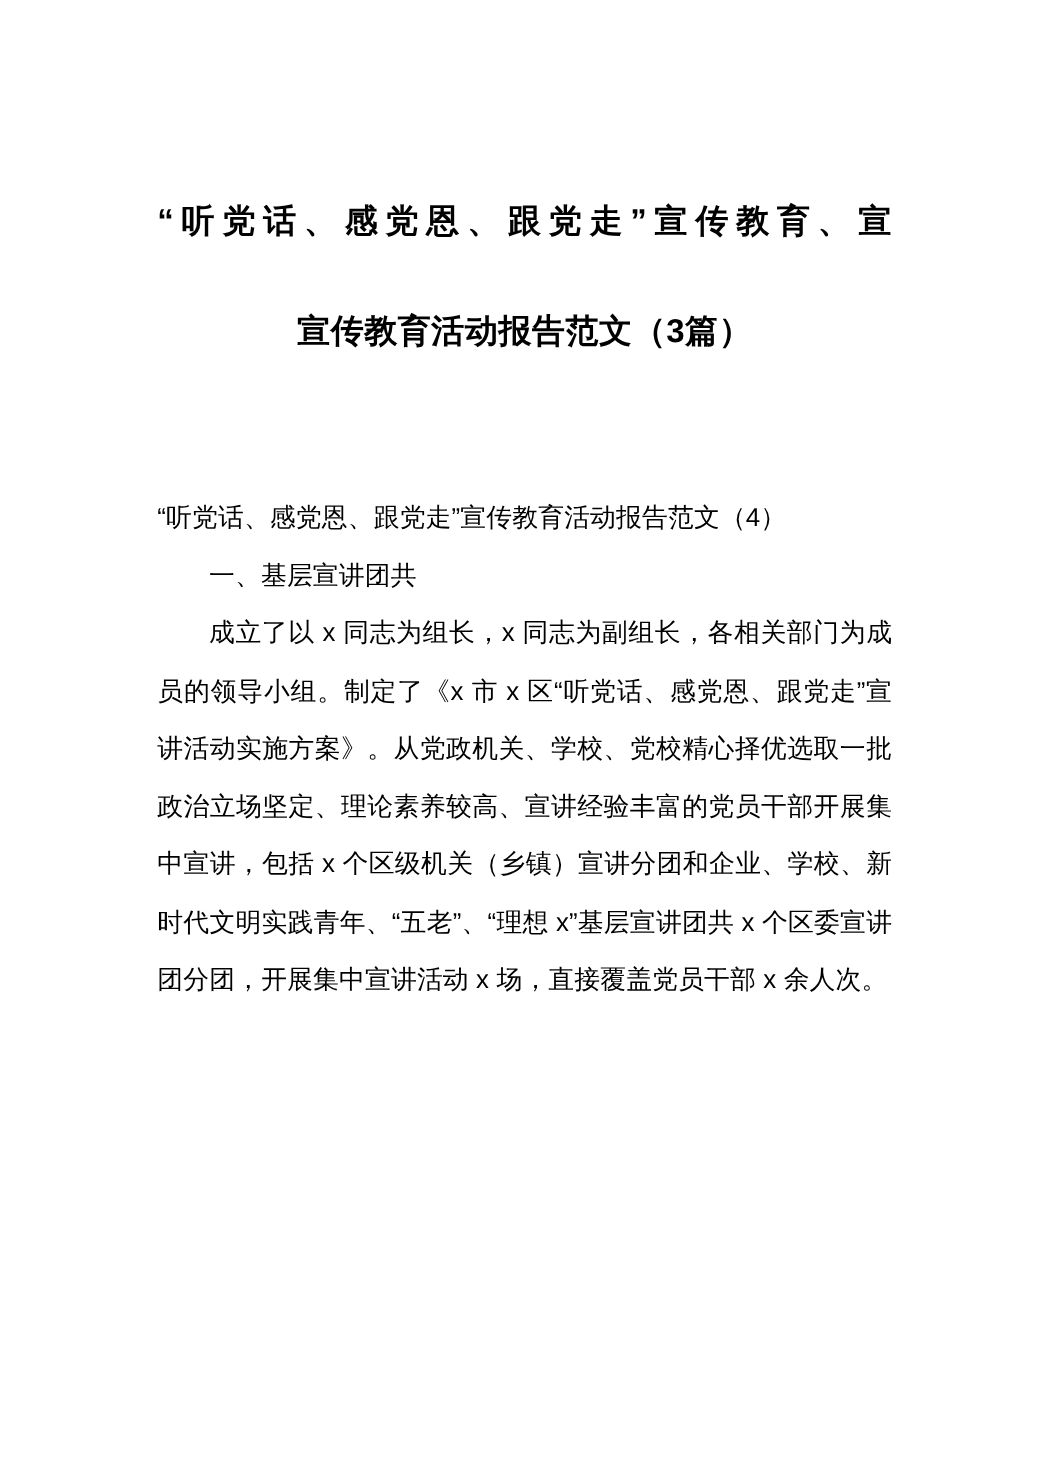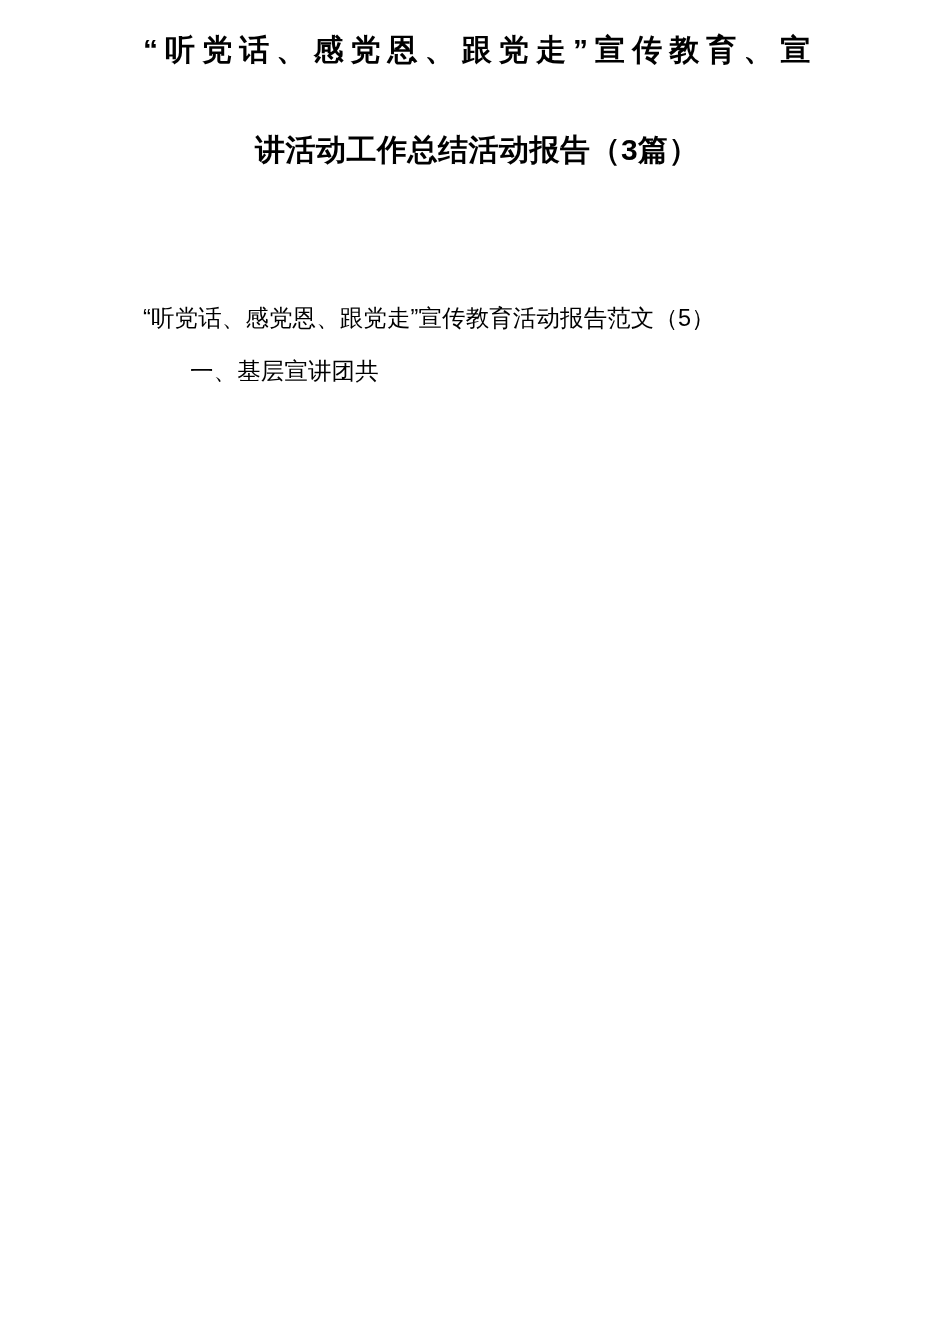--- a/index.html
+++ b/index.html
@@ -33,20 +33,21 @@
 
   
   .doc-title {
     font-size: 30px;
     font-weight: 700;
     line-height: 100px;
     letter-spacing: 0.5px;
     text-align: justify;
     text-align-last: justify;
     margin: 0;
+    padding-top: 152px;
     word-break: break-all;
   }
 
   .doc-title .title-line-2 {
     display: block;
     text-align: center;
     text-align-last: center;
     letter-spacing: 0.5px;
   }
 
@@ -73,25 +74,26 @@
     text-indent: 2em;
   }
 </style>
 </head>
 <body>
 
 <div class="page">
 
   <div class="doc-body">
 
-    <h1 class="doc-title"><span>“听党话、感党恩、跟党走”宣传教育、宣</span><span class="title-line-2">讲活动工作总结活动报告（3篇）</span></h1>
+    <h1 class="doc-title"><span>“听党话、感党恩、跟党走”宣传教育、宣</span><span class="title-line-2">宣传教育活动报告范文（3篇）</span></h1>
 
     <div class="body-block">
 
-      <p class="para">“听党话、感党恩、跟党走”宣传教育活动报告范文（5）</p>
+      <p class="para">“听党话、感党恩、跟党走”宣传教育活动报告范文（4）</p>
 
 
       <p class="para heading-para">一、基层宣讲团共</p>
 
+      <p class="para indent">成立了以 x 同志为组长，x 同志为副组长，各相关部门为成员的领导小组。制定了《x 市 x 区“听党话、感党恩、跟党走”宣讲活动实施方案》。从党政机关、学校、党校精心择优选取一批政治立场坚定、理论素养较高、宣讲经验丰富的党员干部开展集中宣讲，包括 x 个区级机关（乡镇）宣讲分团和企业、学校、新时代文明实践青年、“五老”、“理想 x”基层宣讲团共 x 个区委宣讲团分团，开展集中宣讲活动 x 场，直接覆盖党员干部 x 余人次。</p>
 
     </div>
   </div>
 </div>
 
 </body></html>

